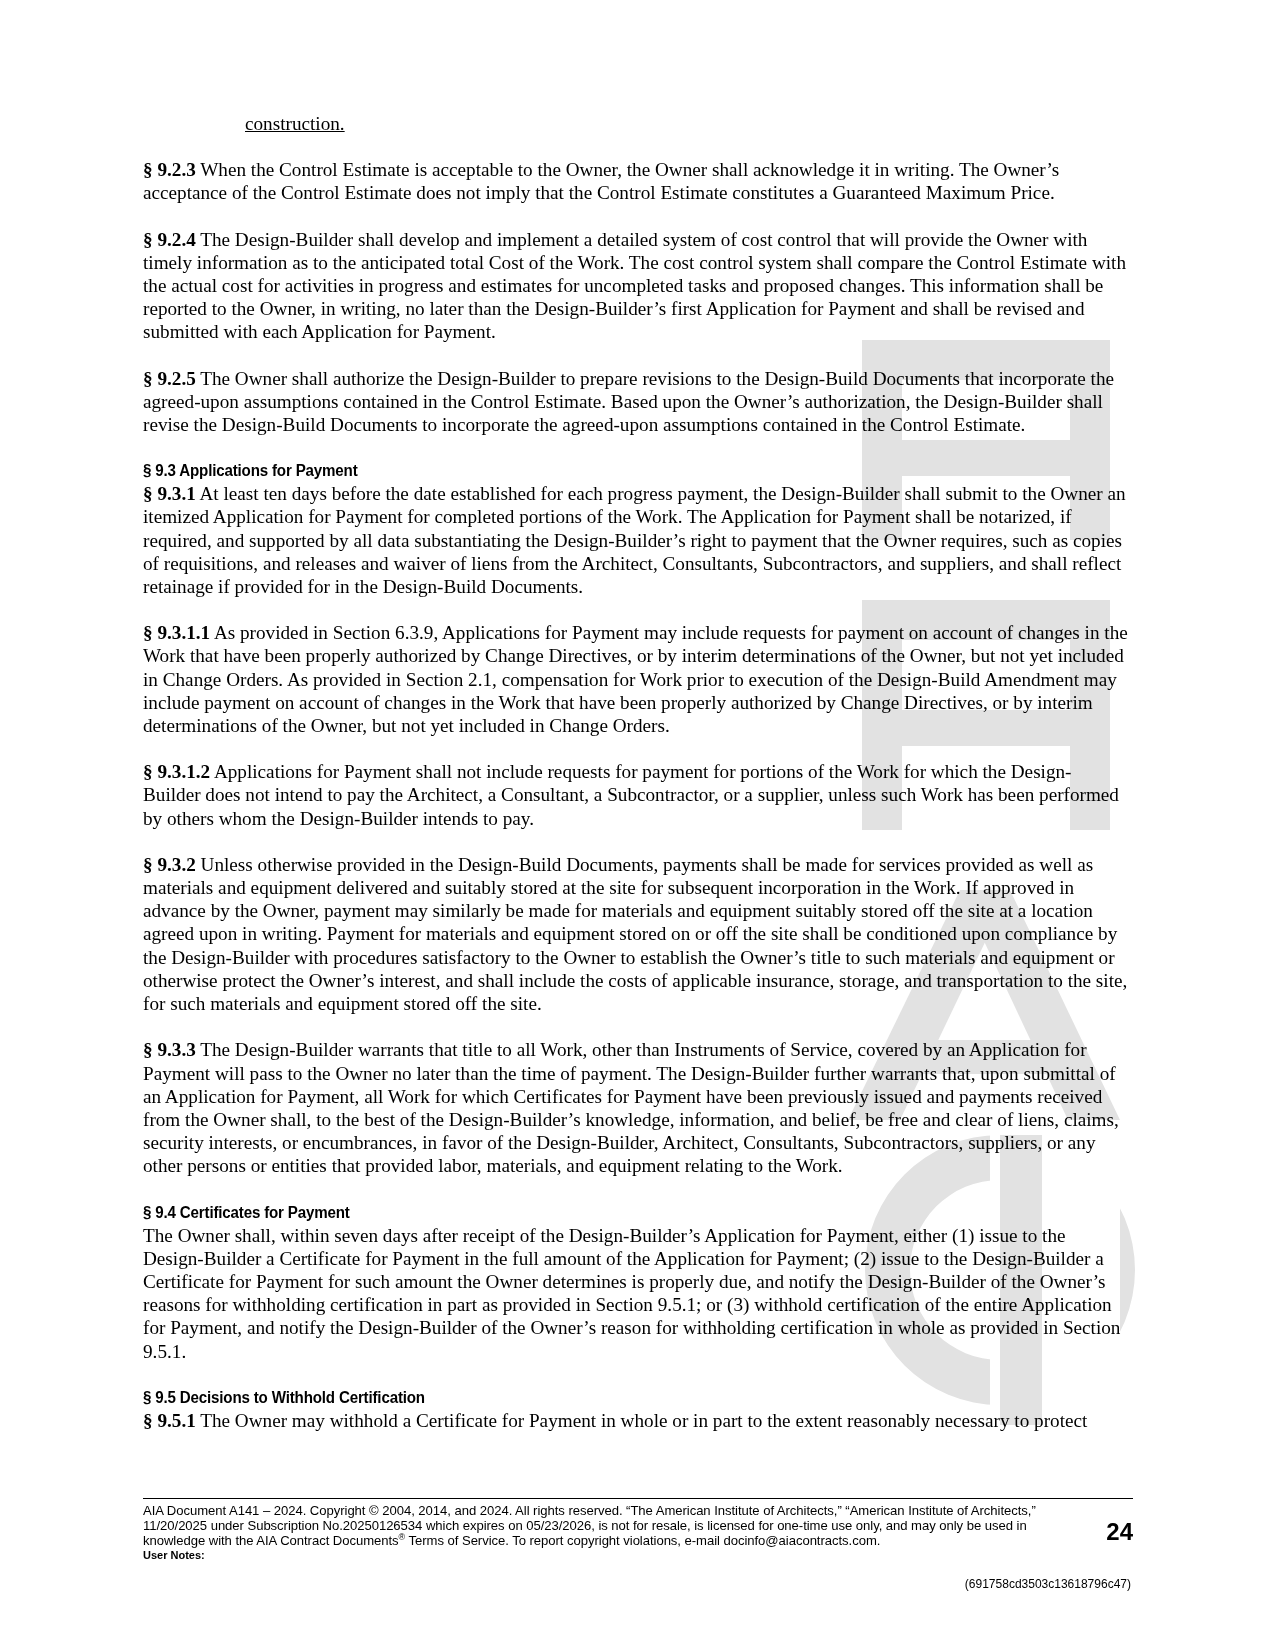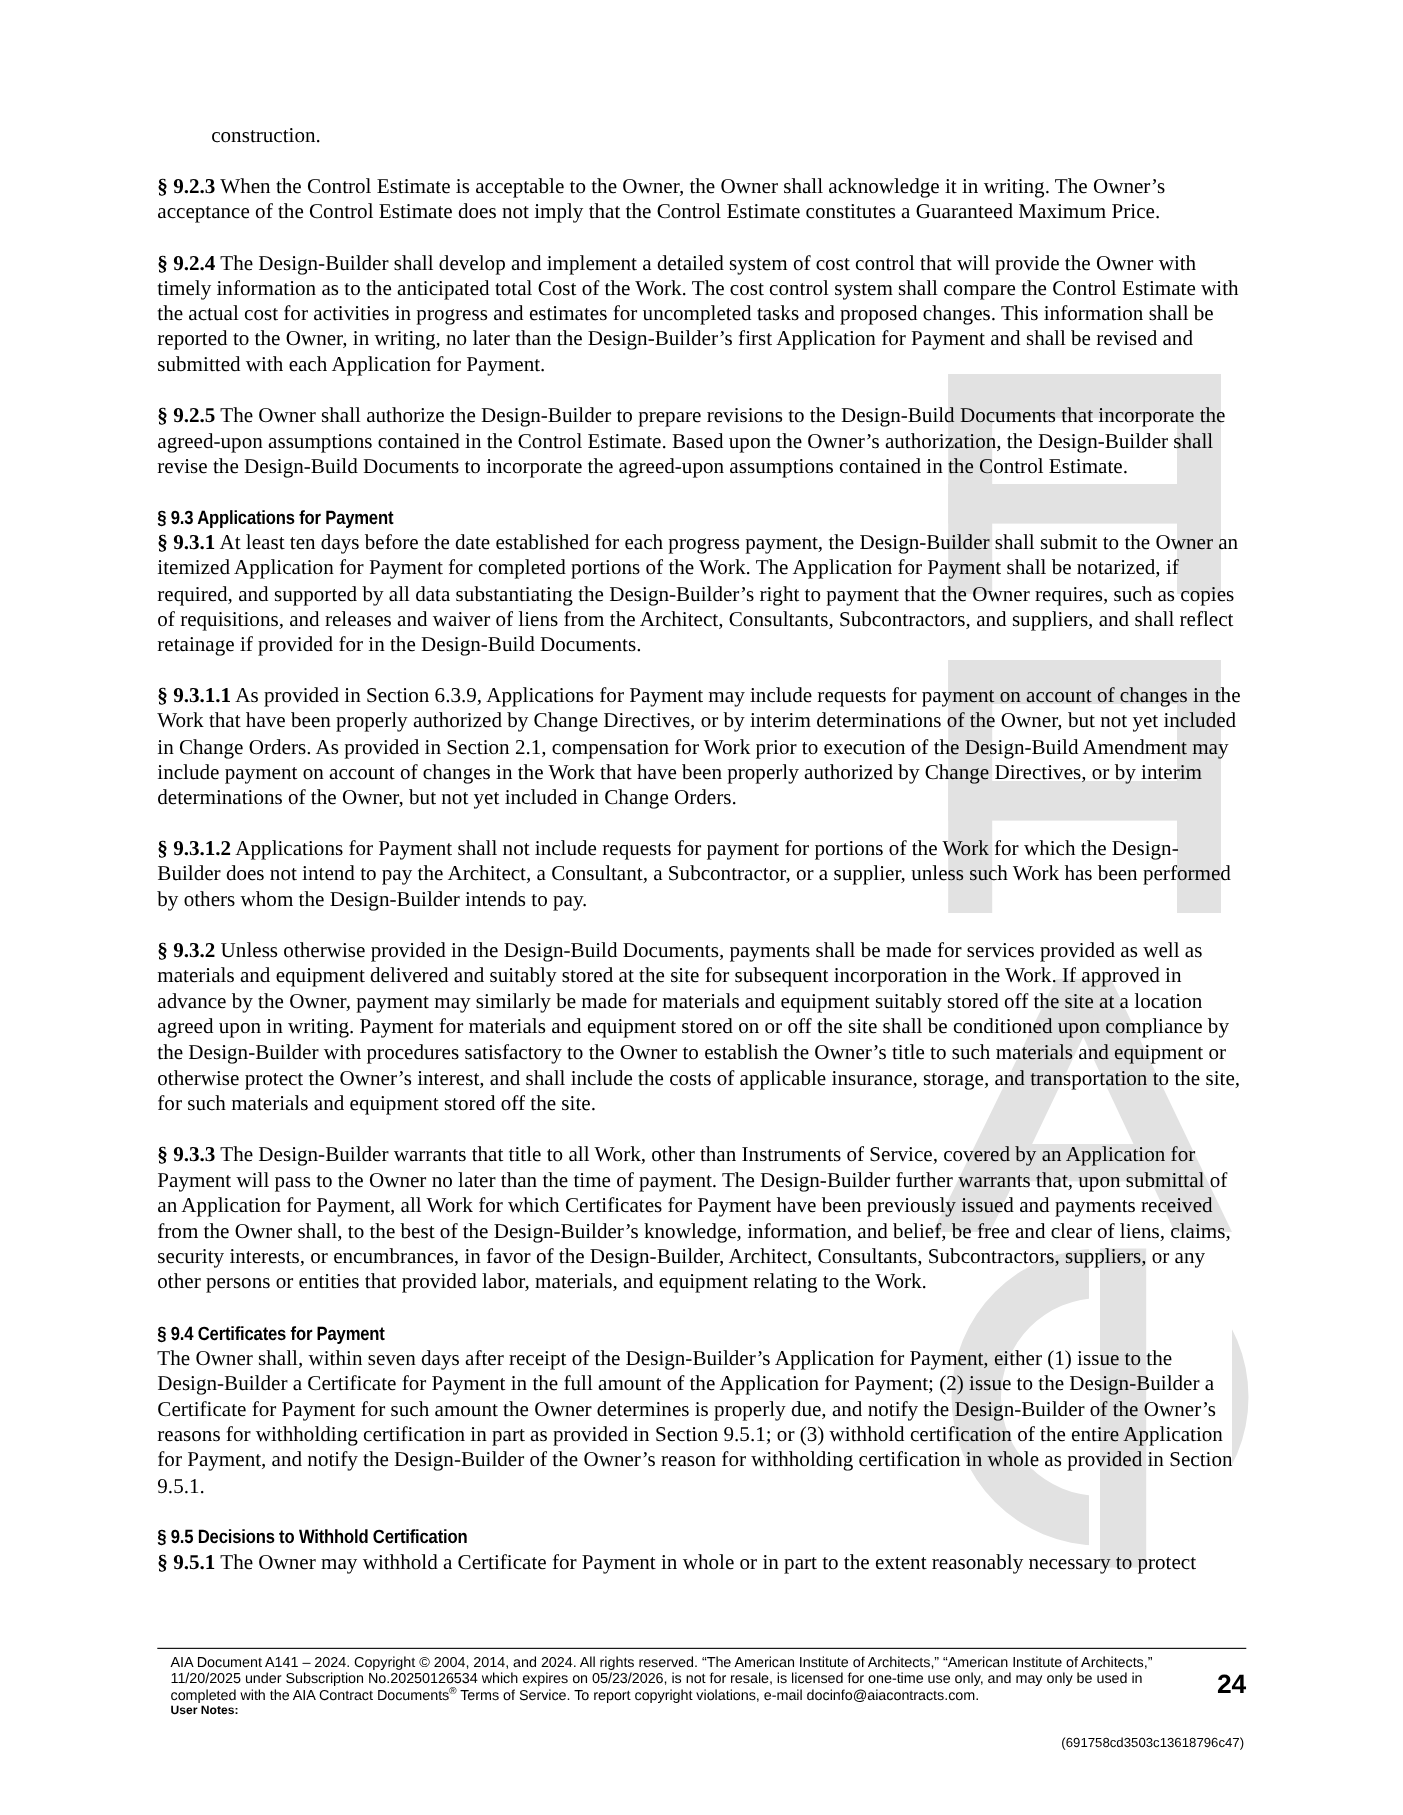--- a/index.html
+++ b/index.html
@@ -47,21 +47,22 @@
     text-align: left;
     text-rendering: optimizeLegibility;
   }
   .para.tight {
     margin-bottom: 0;
   }
   .para .num {
     font-weight: bold;
   }
   .indent-first {
-    margin-left: 49px;
+    margin-left: 102px;
+    text-decoration: underline;
   }
 
   .heading {
     font-family: "Liberation Sans Narrow", "Liberation Sans", sans-serif;
     font-stretch: condensed;
     font-weight: bold;
     font-size: 17.4px;
     line-height: 22px;
     margin: 0 0 1px 0;
     letter-spacing: -0.2px;
@@ -80,21 +81,20 @@
   }
   .footer-rule {
     border: none;
     border-top: 1.6px solid #000;
     margin: 0 0 4px 0;
     width: 990px;
   }
   .footer-body {
     position: relative;
     display: block;
-    margin-left: 12px;
   }
   .footer-text {
     font-family: "Liberation Sans", sans-serif;
     font-size: 13.1px;
     line-height: 15.1px;
     width: 930px;
     letter-spacing: -0.05px;
   }
   .footer-text p {
     margin: 0;
@@ -187,21 +187,21 @@
       </div>
 
   </div>
 
   <div class="footer">
     <hr class="footer-rule">
     <div class="footer-body">
       <div class="footer-text">
         <p>AIA Document A141 – 2024. Copyright © 2004, 2014, and 2024. All rights reserved. “The American Institute of Architects,” “American Institute of Architects,”</p>
         <p>11/20/2025 under Subscription No.20250126534 which expires on 05/23/2026, is not for resale, is licensed for one-time use only, and may only be used in</p>
-        <p><span>completed with the AIA Contract Documents</span><sup class="reg">®</sup><span> Terms of Service. To report copyright violations, e-mail docinfo@aiacontracts.com.</span></p>
+        <p><span>knowledge with the AIA Contract Documents</span><sup class="reg">®</sup><span> Terms of Service. To report copyright violations, e-mail docinfo@aiacontracts.com.</span></p>
       </div>
       <p class="user-notes">User Notes:</p>
       <div class="page-number">24</div>
       <div class="doc-hash">(691758cd3503c13618796c47)</div>
     </div>
   </div>
 
 </div>
 
 </body></html>

